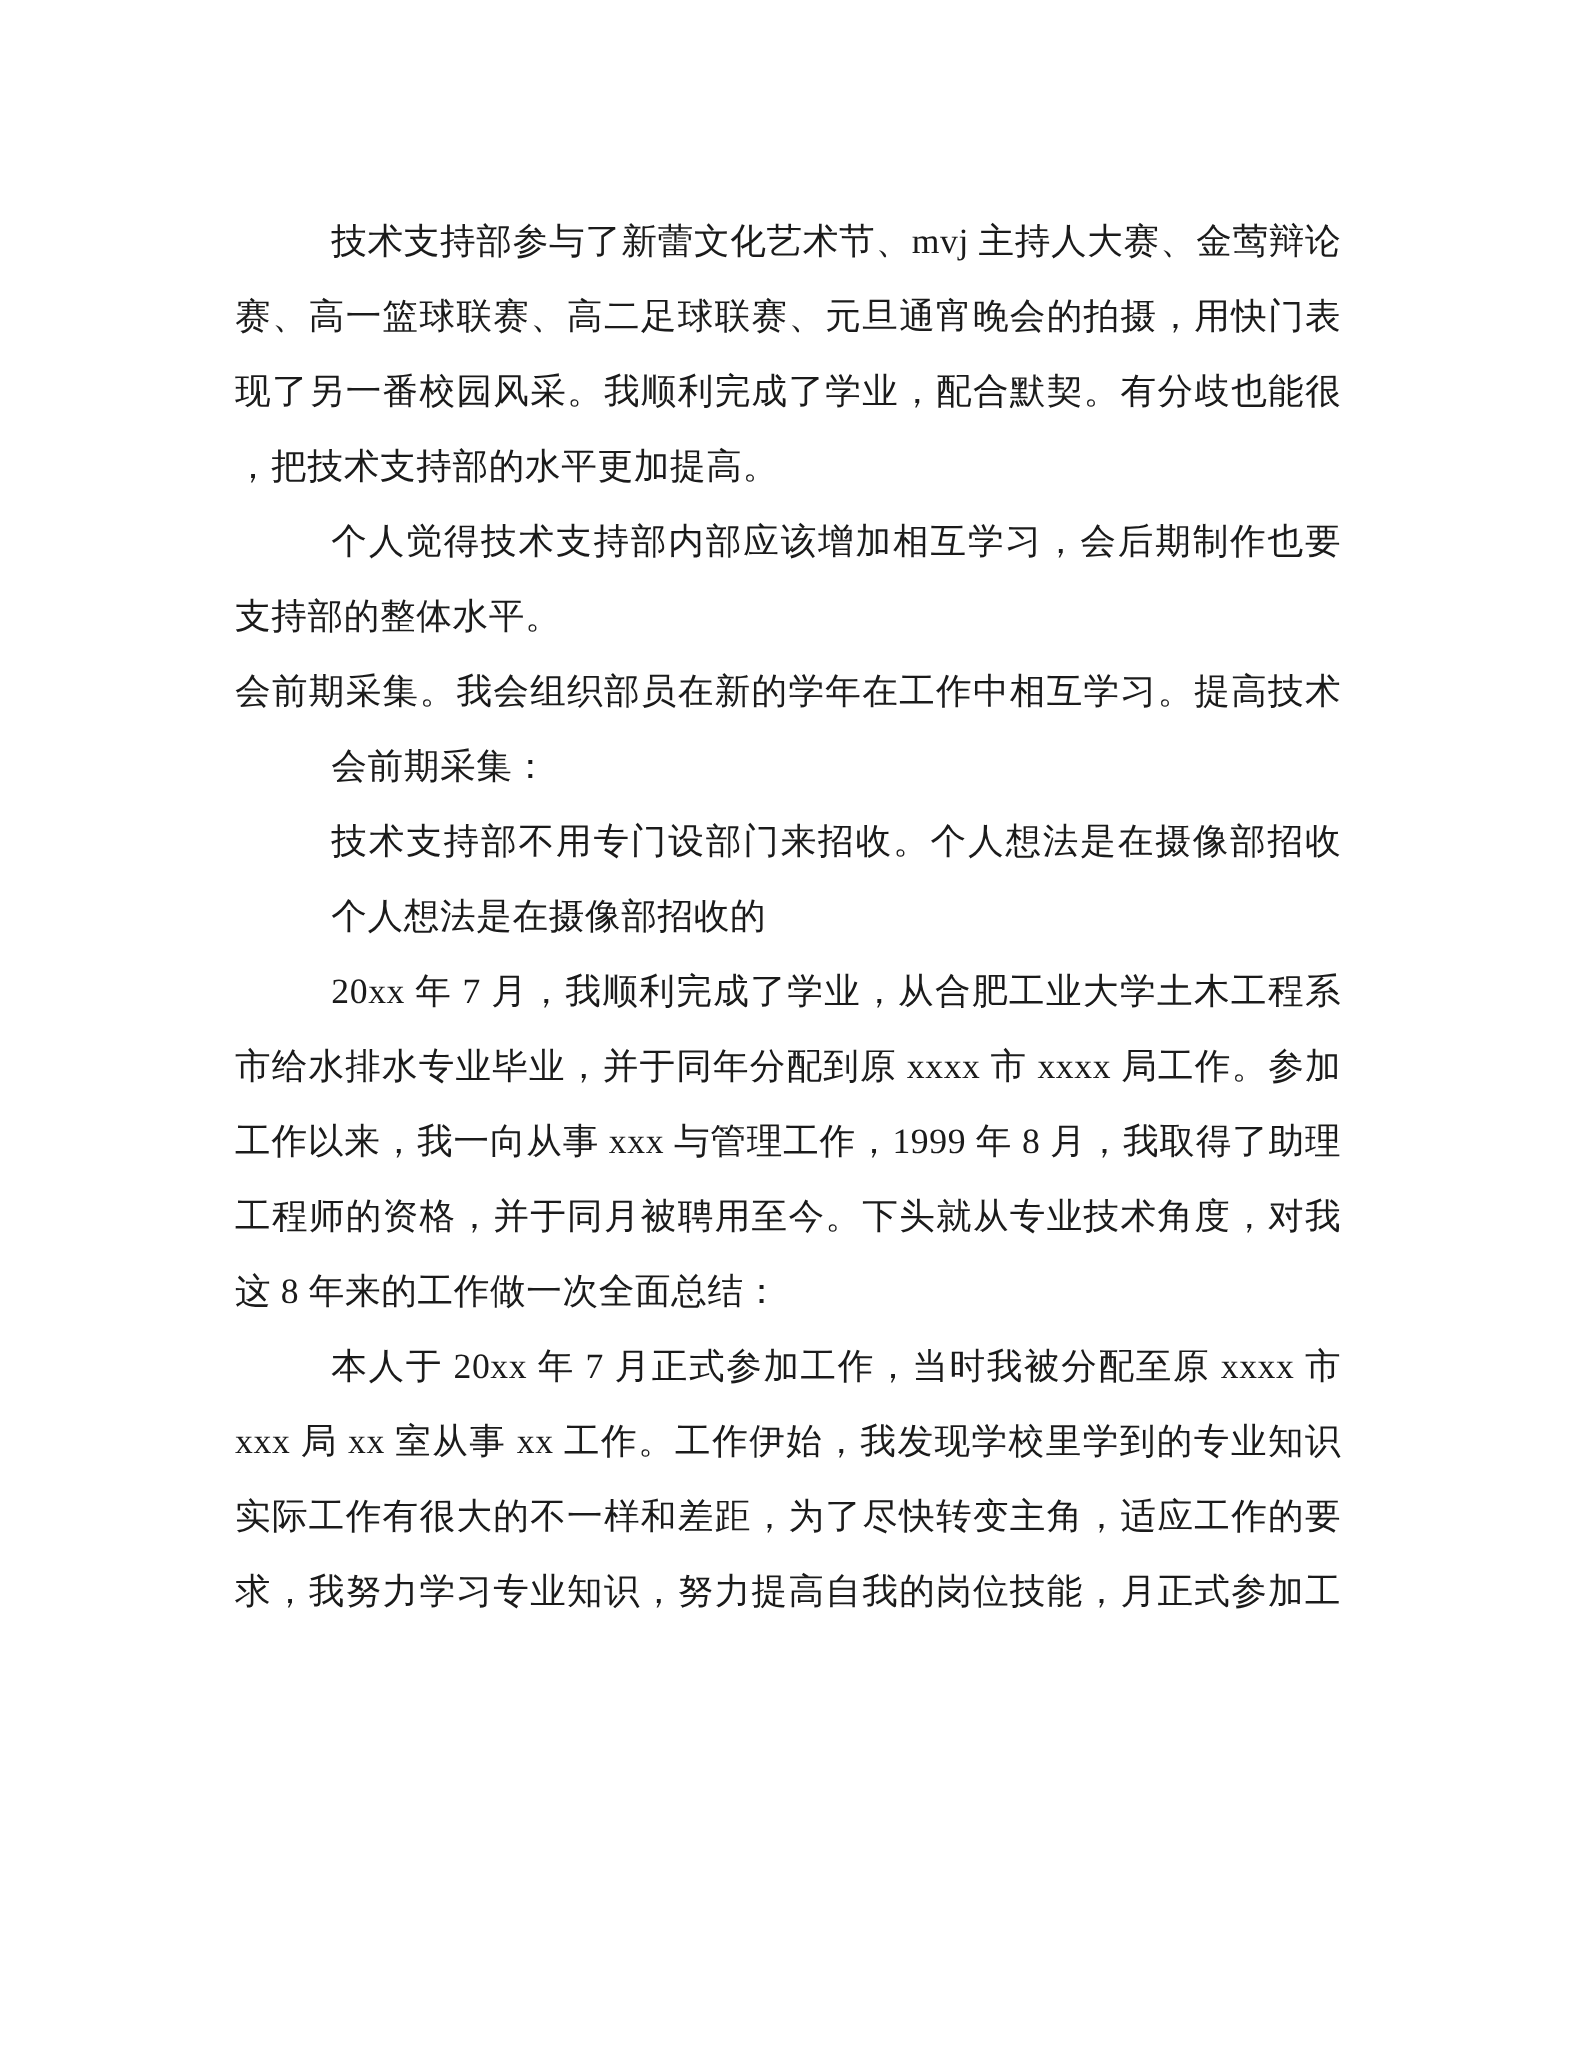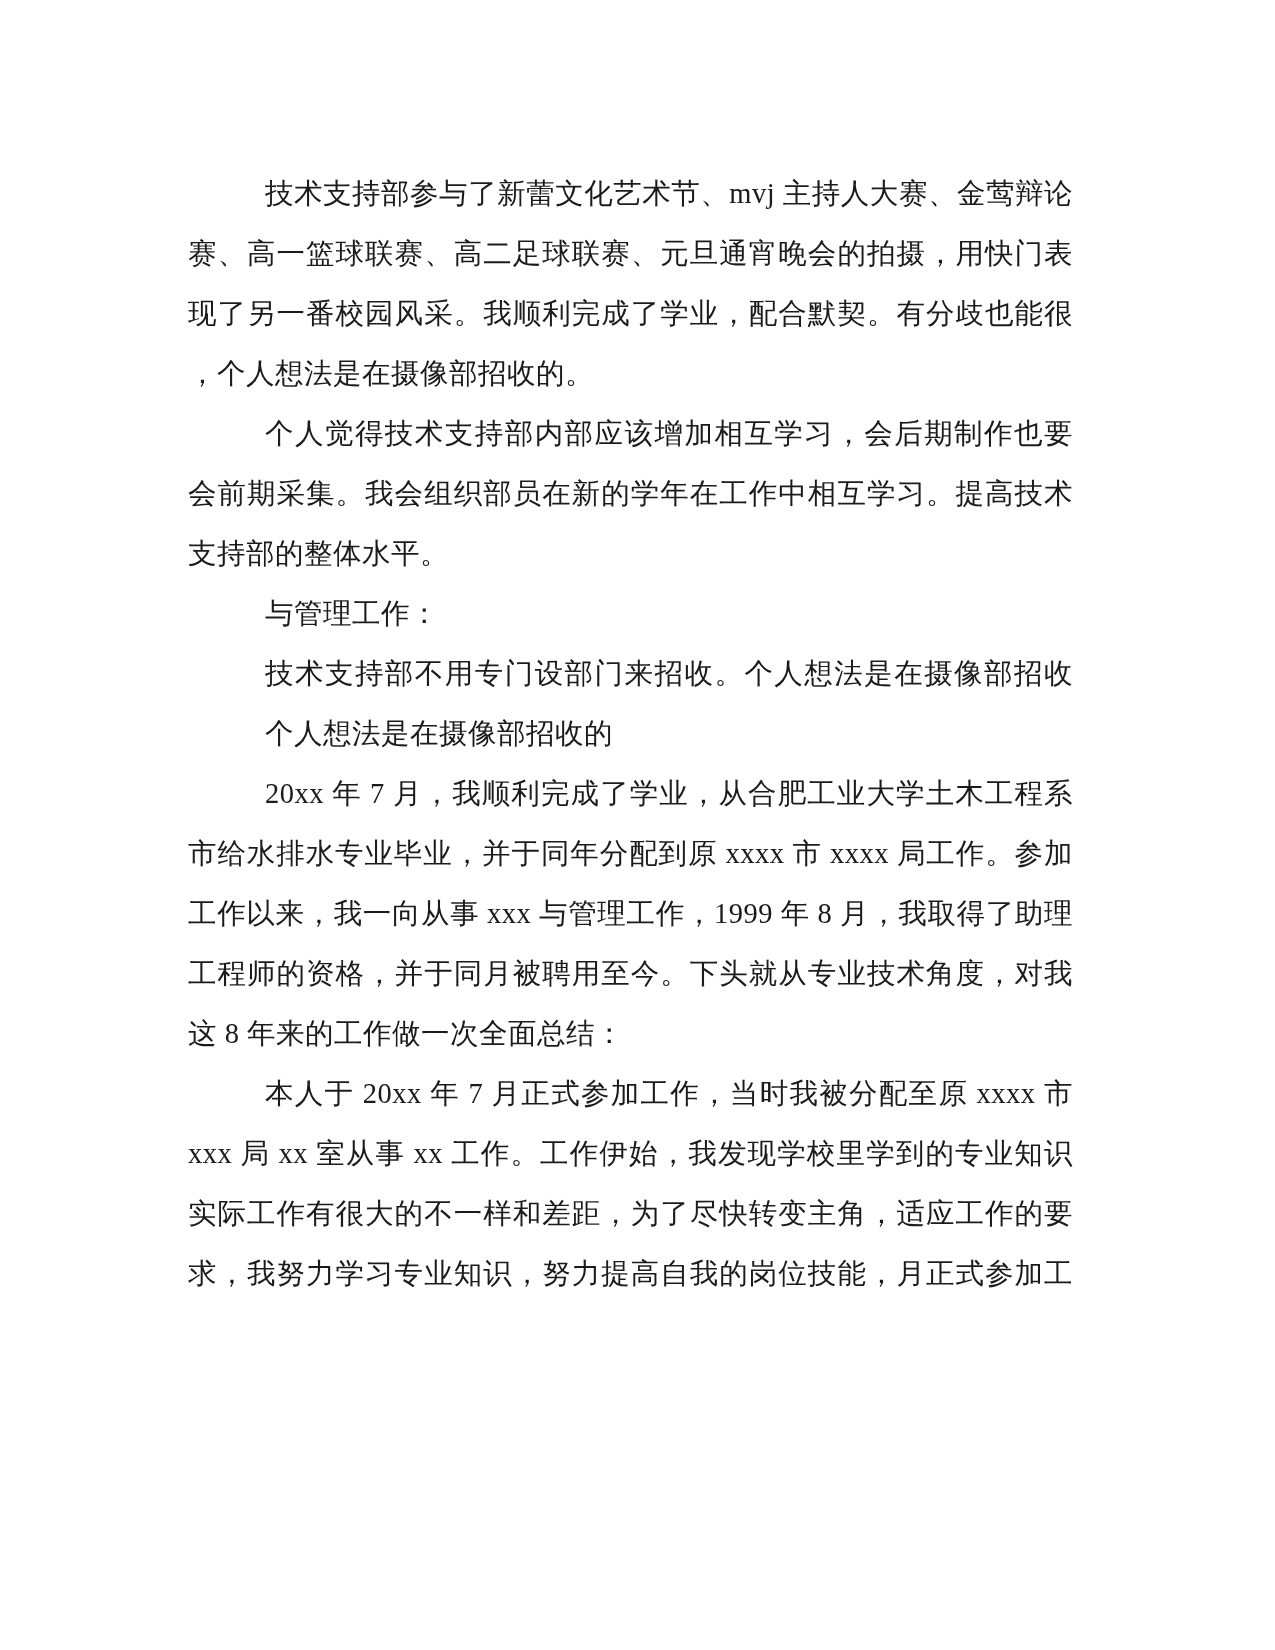--- a/index.html
+++ b/index.html
@@ -41,25 +41,25 @@
   }
 </style>
 </head>
 <body>
 
 <div class="page">
   <div class="doc-body" id="doc-body" style="color: rgb(27, 27, 27);">
       <div class="line indent justify">技术支持部参与了新蕾文化艺术节、mvj 主持人大赛、金莺辩论</div>
       <div class="line justify">赛、高一篮球联赛、高二足球联赛、元旦通宵晚会的拍摄，用快门表</div>
       <div class="line justify">现了另一番校园风采。我顺利完成了学业，配合默契。有分歧也能很</div>
-      <div class="line">，个人想法是在摄像部招收的。</div>
+      <div class="line">，把技术支持部的水平更加提高。</div>
       <div class="line indent justify">个人觉得技术支持部内部应该增加相互学习，会后期制作也要学</div>
+      <div class="line">支持部的整体水平。</div>
       <div class="line justify">会前期采集。我会组织部员在新的学年在工作中相互学习。提高技术</div>
-      <div class="line">支持部的整体水平。</div>
-      <div class="line indent">与管理工作：</div>
+      <div class="line indent">会前期采集：</div>
       <div class="line indent justify">技术支持部不用专门设部门来招收。个人想法是在摄像部招收的</div>
       <div class="line indent">个人想法是在摄像部招收的</div>
       <div class="line indent justify">20xx 年 7 月，我顺利完成了学业，从合肥工业大学土木工程系城</div>
       <div class="line justify">市给水排水专业毕业，并于同年分配到原 xxxx 市 xxxx 局工作。参加</div>
       <div class="line justify">工作以来，我一向从事 xxx 与管理工作，1999 年 8 月，我取得了助理</div>
       <div class="line justify">工程师的资格，并于同月被聘用至今。下头就从专业技术角度，对我</div>
       <div class="line">这 8 年来的工作做一次全面总结：</div>
       <div class="line indent justify">本人于 20xx 年 7 月正式参加工作，当时我被分配至原 xxxx 市</div>
       <div class="line justify">xxx 局 xx 室从事 xx 工作。工作伊始，我发现学校里学到的专业知识同</div>
       <div class="line justify">实际工作有很大的不一样和差距，为了尽快转变主角，适应工作的要</div>

